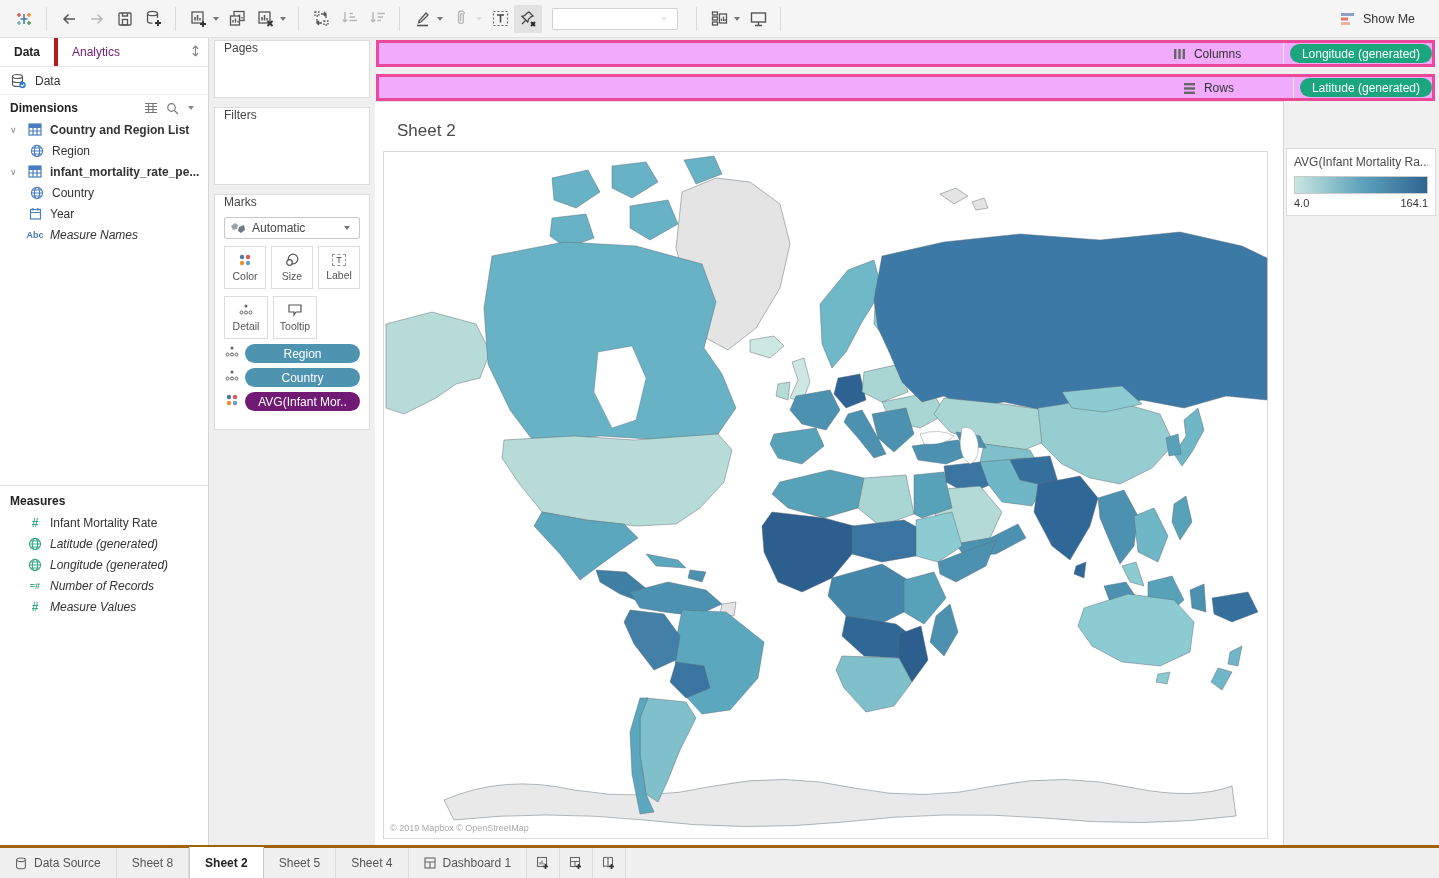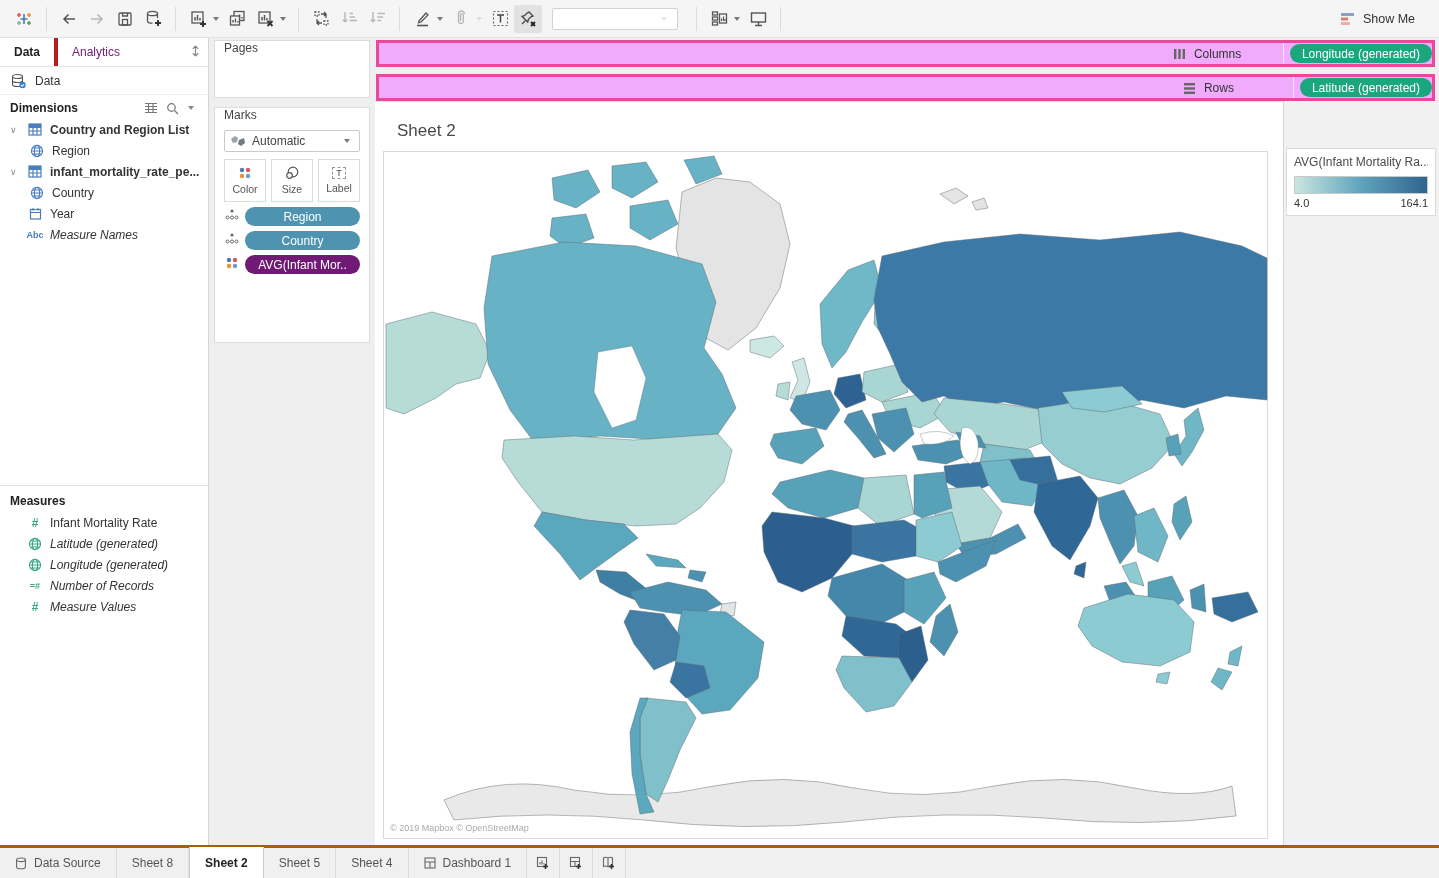--- a/index.html
+++ b/index.html
@@ -366,20 +366,23 @@
       <span class="lbl  italic">Measure Values</span>
     </div>
       </div>
   </div>
 </div>
 
 <div id="cards-col">
   <div class="card" id="card-pages">
     <span>Pages</span>
   </div>
+  <div class="card" id="card-filters">
+    <span>Filters</span>
+  </div>
   <div class="card" id="card-marks">
     <span>Marks</span>
     <div id="marktype">
       <svg width="16" height="12" viewBox="0 0 16 12">
           <path d="M1 4 L5 1 L8 3 L7 7 L3 8 Z" fill="#9aa5ad"></path>
           <path d="M9 5 L14 3 L15 8 L11 11 L8 9 Z" fill="#6f7b84"></path>
         </svg>
       <span>Automatic</span>
       <span class="tb-caret"></span>
     </div>
@@ -396,20 +399,37 @@
         <div class="mk-btn">
           <svg width="16" height="14" viewBox="0 0 16 14" fill="none" stroke="#555" stroke-width="1.2">
             <circle cx="9" cy="6" r="4.8"></circle>
             <circle cx="5.5" cy="9.5" r="2.8" fill="#fff"></circle>
           </svg>
           <span>Size</span>
         </div>
         <div class="mk-btn">
           <span style="border:1px dashed #999;font-size:9px;padding:0 3px;color:#444">T</span>
           <span>Label</span>
+        </div>
+      </div>
+    <div class="mk-row" id="mk-row2">
+        <div class="mk-btn">
+          <svg width="16" height="14" viewBox="0 0 16 14">
+            <circle cx="8" cy="3" r="1.5" fill="#666"></circle>
+            <circle cx="3.5" cy="9.5" r="1.5" fill="none" stroke="#666"></circle>
+            <circle cx="8" cy="9.5" r="1.5" fill="none" stroke="#666"></circle>
+            <circle cx="12.5" cy="9.5" r="1.5" fill="none" stroke="#666"></circle>
+          </svg>
+          <span>Detail</span>
+        </div>
+        <div class="mk-btn">
+          <svg width="16" height="14" viewBox="0 0 16 14" fill="none" stroke="#555" stroke-width="1.2">
+            <path d="M2 2 H14 V9 H9 L7 12 L7 9 H2 Z"></path>
+          </svg>
+          <span>Tooltip</span>
         </div>
       </div>
     <div id="marks-pills">
         <div class="pill-row">
     <span><svg width="16" height="14" viewBox="0 0 16 14">
               <circle cx="8" cy="3" r="1.5" fill="#666"></circle>
               <circle cx="3.5" cy="9.5" r="1.5" fill="none" stroke="#666"></circle>
               <circle cx="8" cy="9.5" r="1.5" fill="none" stroke="#666"></circle>
               <circle cx="12.5" cy="9.5" r="1.5" fill="none" stroke="#666"></circle>
             </svg></span>

